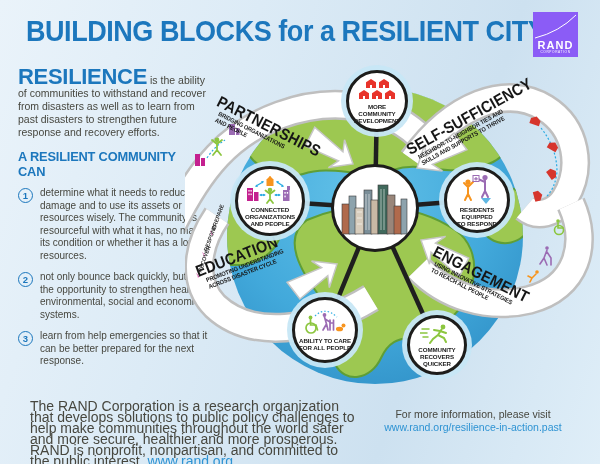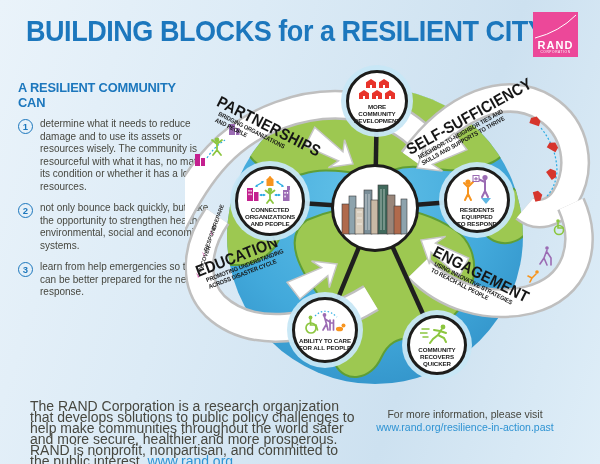--- a/index.html
+++ b/index.html
@@ -7,38 +7,38 @@
     width:600px;height:464px;position:relative;overflow:hidden;
     font-family:"Liberation Sans","DejaVu Sans",sans-serif;
     background:linear-gradient(108deg,#eaf3fa 0%,#dcebf6 35%,#cde1f0 70%,#dfeef8 100%);
   }
   .abs{position:absolute;}
   
   .title{
     left:26px;top:14px;font-size:30px;font-weight:bold;color:#1c77bd;
     letter-spacing:-0.5px;transform:scaleX(0.9);transform-origin:left top;white-space:nowrap;
   }
-  .logo{left:533px;top:12px;width:45px;height:45px;background:#ec4899;color:#fff;
+  .logo{left:533px;top:12px;width:45px;height:45px;background:#8b5cf6;color:#fff;
     display:flex;flex-direction:column;justify-content:flex-end;align-items:center;padding-bottom:3px;box-sizing:border-box;}
   .logo svg{position:absolute;left:0;top:0;}
   .logo .r{font-size:11px;font-weight:bold;letter-spacing:1px;line-height:10px;}
   .logo .c{font-size:3.2px;letter-spacing:.6px;line-height:4px;}
   
   .sidebar{left:18px;top:70px;width:194px;color:#47473f;}
   .res-line{font-size:10.5px;line-height:13px;}
   .res-word{font-size:22px;font-weight:bold;color:#1c77bd;letter-spacing:-0.3px;margin-right:3px;}
   .list-head{font-size:13.5px;font-weight:bold;color:#1c77bd;margin-top:10px;margin-bottom:8px;letter-spacing:-0.2px;transform:scaleX(.95);transform-origin:left;}
   .item{display:flex;margin-bottom:9px;}
   .num{flex:0 0 auto;width:13px;height:13px;border:1.5px solid #1c77bd;border-radius:50%;
     color:#1c77bd;font-size:9.5px;font-weight:bold;display:flex;align-items:center;justify-content:center;margin-right:7px;margin-top:1px;}
   .item .tx{font-size:10px;line-height:12.5px;}
   
   .footL{left:30px;top:401px;width:330px;font-size:14px;line-height:11px;color:#47473f;}
   .footL a,.blue-link{color:#2e93d3;text-decoration:none;}
-  .footR{left:356px;top:408px;width:218px;text-align:center;color:#47473f;}
+  .footR{left:364px;top:408px;width:218px;text-align:center;color:#47473f;}
   .footR .l1{font-size:10.5px;line-height:13px;}
   .footR .l2{font-size:10.5px;line-height:13px;color:#2e93d3;}
   
   .diagram{left:185px;top:68px;width:415px;height:332px;}
   .diagram svg.bg{position:absolute;left:0;top:0;}
   .badge{position:absolute;border-radius:50%;background:#fff;border:3px solid #1d1d1b;
     box-shadow:0 0 0 5px rgba(199,231,246,.95);
     display:flex;flex-direction:column;align-items:center;justify-content:center;text-align:center;z-index:3;}
   .badge-label{font-size:6.2px;font-weight:bold;line-height:7px;white-space:pre-line;color:#222;margin-top:2px;letter-spacing:-0.1px;}
   .center-badge{position:absolute;left:146px;top:96px;width:82px;height:82px;border-radius:50%;
@@ -58,20 +58,23 @@
 <div class="abs title">BUILDING BLOCKS for a RESILIENT CITY</div>
 <div class="abs logo">
   <svg width="45" height="45">
     <path d="M2 26 Q 26 20 43 3" stroke="#ffffff" stroke-width="1" fill="none"></path>
   </svg>
   <span class="r">RAND</span>
   <span class="c">CORPORATION</span>
 </div>
 
 <div class="abs sidebar">
+  <div class="res-line">
+    <span class="res-word">RESILIENCE</span><span>is the ability of communities to withstand and recover from disasters as well as to learn from past disasters to strengthen future response and recovery efforts.</span>
+  </div>
   <div class="list-head">A RESILIENT COMMUNITY CAN</div>
   <div class="item">
     <span class="num">1</span>
     <span class="tx">determine what it needs to reduce damage and to use its assets or resources wisely. The community is resourceful with what it has, no matter its condition or whether it has a lot of resources.</span>
   </div>
   <div class="item">
     <span class="num">2</span>
     <span class="tx">not only bounce back quickly, but take the opportunity to strengthen health, environmental, social and economic systems.</span>
   </div>
   <div class="item">

